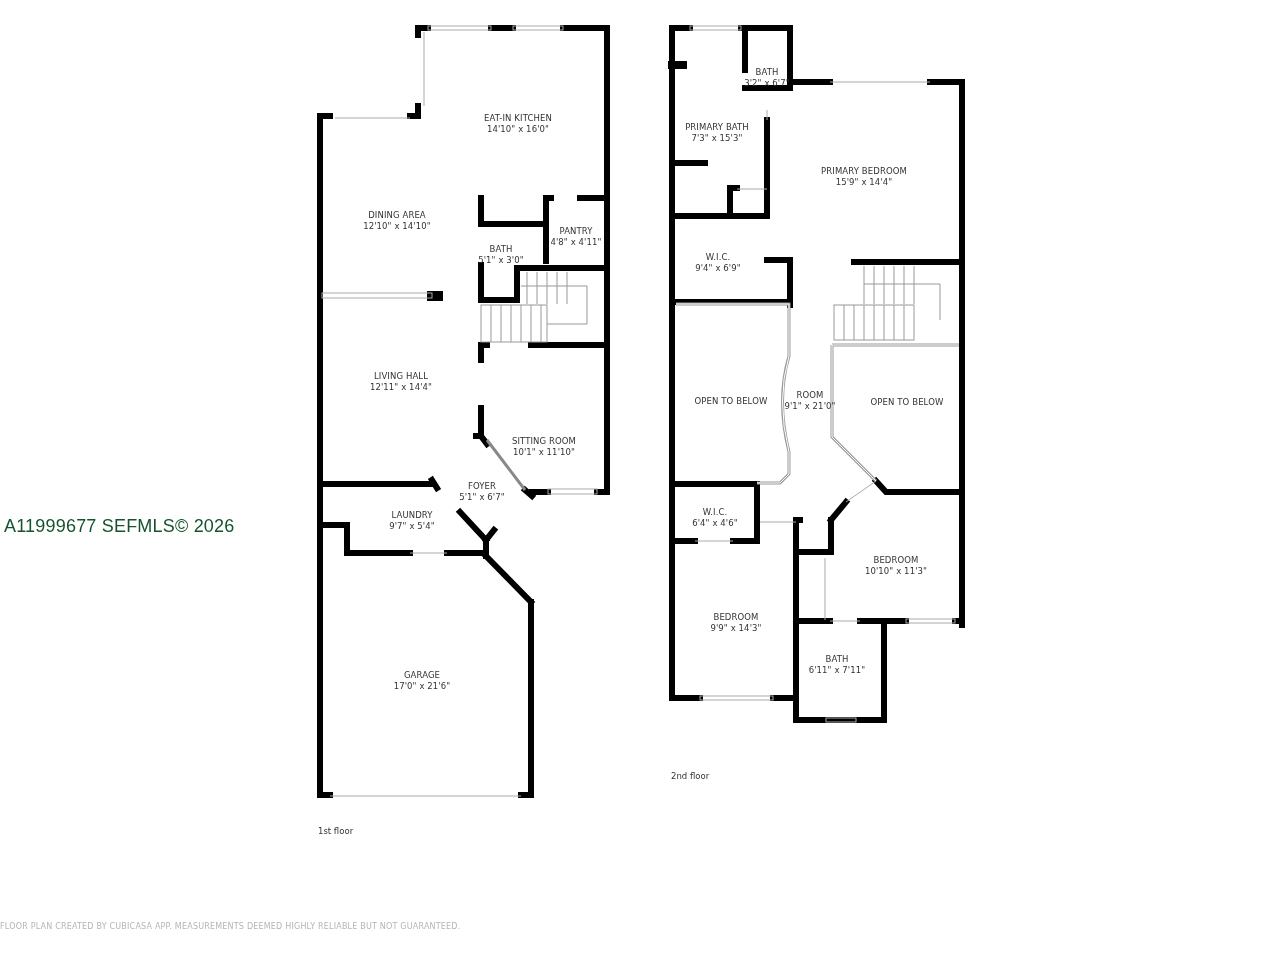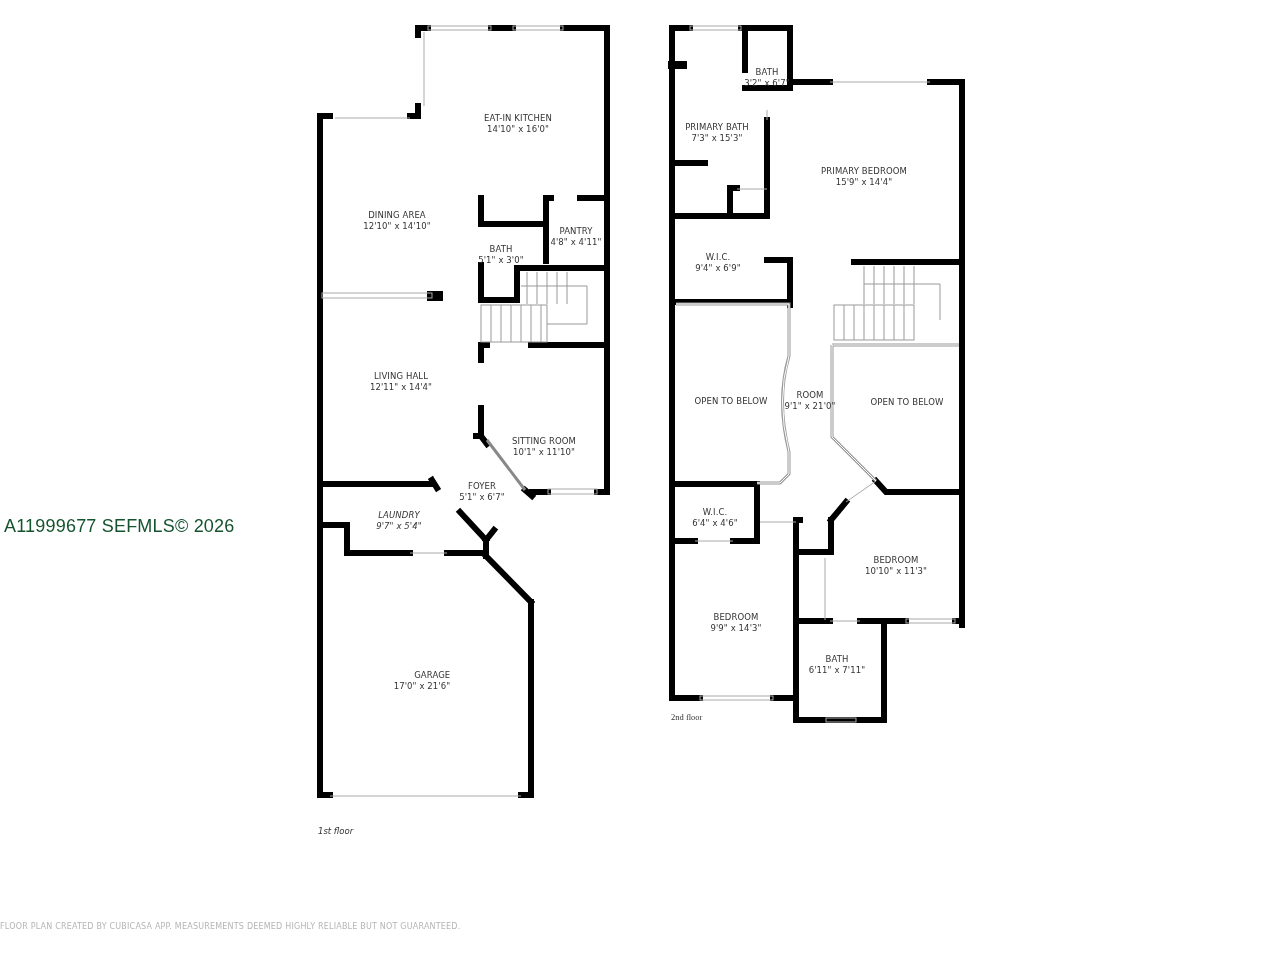--- a/index.html
+++ b/index.html
@@ -193,29 +193,29 @@
     <div>12'11" x 14'4"</div>
   </div>
 <div class="room-label" style="left:544px; top:403px;margin-top:33px;">
     <div>SITTING ROOM</div>
     <div>10'1" x 11'10"</div>
   </div>
 <div class="room-label" style="left:482px; top:475px;margin-top:6px;">
     <div>FOYER</div>
     <div>5'1" x 6'7"</div>
   </div>
-<div class="room-label" style="left:399px; top:510px;font-style:italic;">
+<div class="room-label" style="left:412px; top:510px;">
     <div>LAUNDRY</div>
     <div>9'7" x 5'4"</div>
   </div>
-<div class="room-label" style="left:422px; top:670px;text-align:right;">
+<div class="room-label" style="left:422px; top:670px;">
     <div>GARAGE</div>
     <div>17'0" x 21'6"</div>
   </div>
-<div class="floor-label" style="left:318px; top:826px;font-style:italic;">1st floor</div>
+<div class="floor-label" style="left:318px; top:826px;">1st floor</div>
 
 <div class="room-label" style="left:767px; top:67px;">
     <div>BATH</div>
     <div>3'2" x 6'7"</div>
   </div>
 <div class="room-label" style="left:717px; top:122px;">
     <div>PRIMARY BATH</div>
     <div>7'3" x 15'3"</div>
   </div>
 <div class="room-label" style="left:864px; top:166px;">
@@ -245,16 +245,16 @@
     <div>10'10" x 11'3"</div>
   </div>
 <div class="room-label" style="left:736px; top:612px;">
     <div>BEDROOM</div>
     <div>9'9" x 14'3"</div>
   </div>
 <div class="room-label" style="left:837px; top:654px;">
     <div>BATH</div>
     <div>6'11" x 7'11"</div>
   </div>
-<div class="floor-label" style="left:671px; top:712px;font-family:Liberation Serif, serif;">2nd floor</div>
+<div class="floor-label" style="left:671px; top:771px;">2nd floor</div>
 
 <div class="watermark">A11999677  SEFMLS© 2026</div>
 <div class="footer">FLOOR PLAN CREATED BY CUBICASA APP. MEASUREMENTS DEEMED HIGHLY RELIABLE BUT NOT GUARANTEED.</div>
 
 </body></html>

